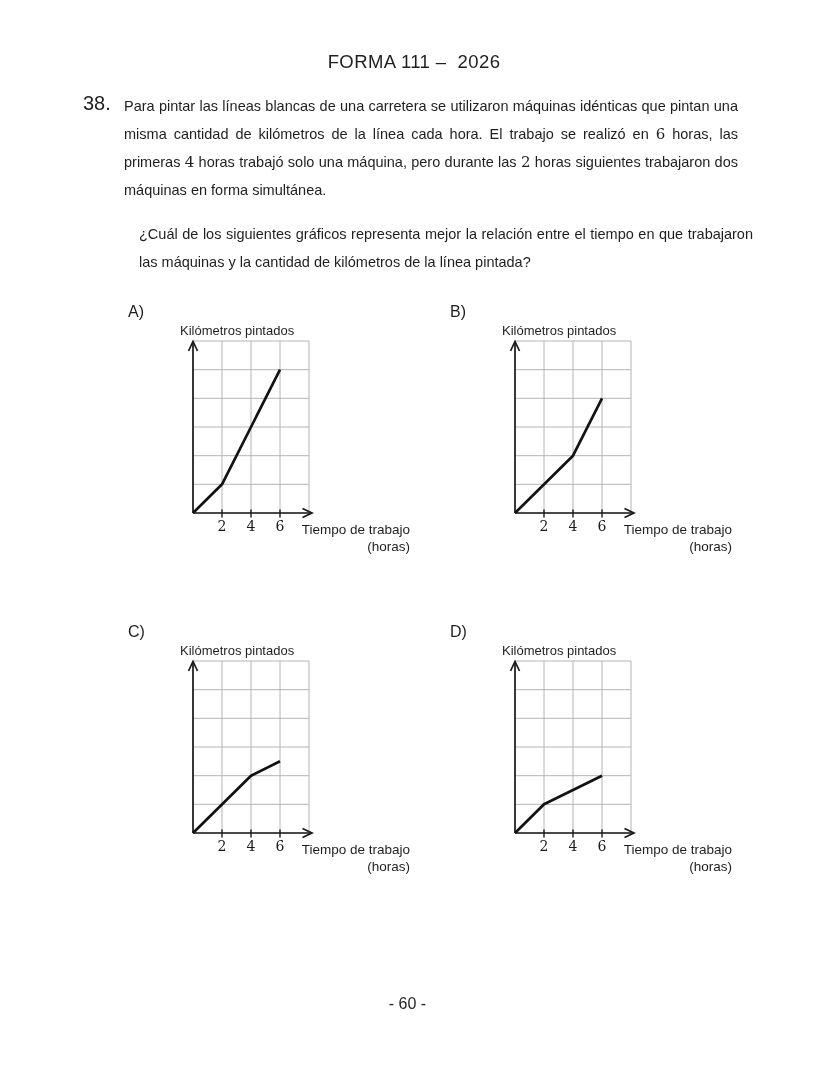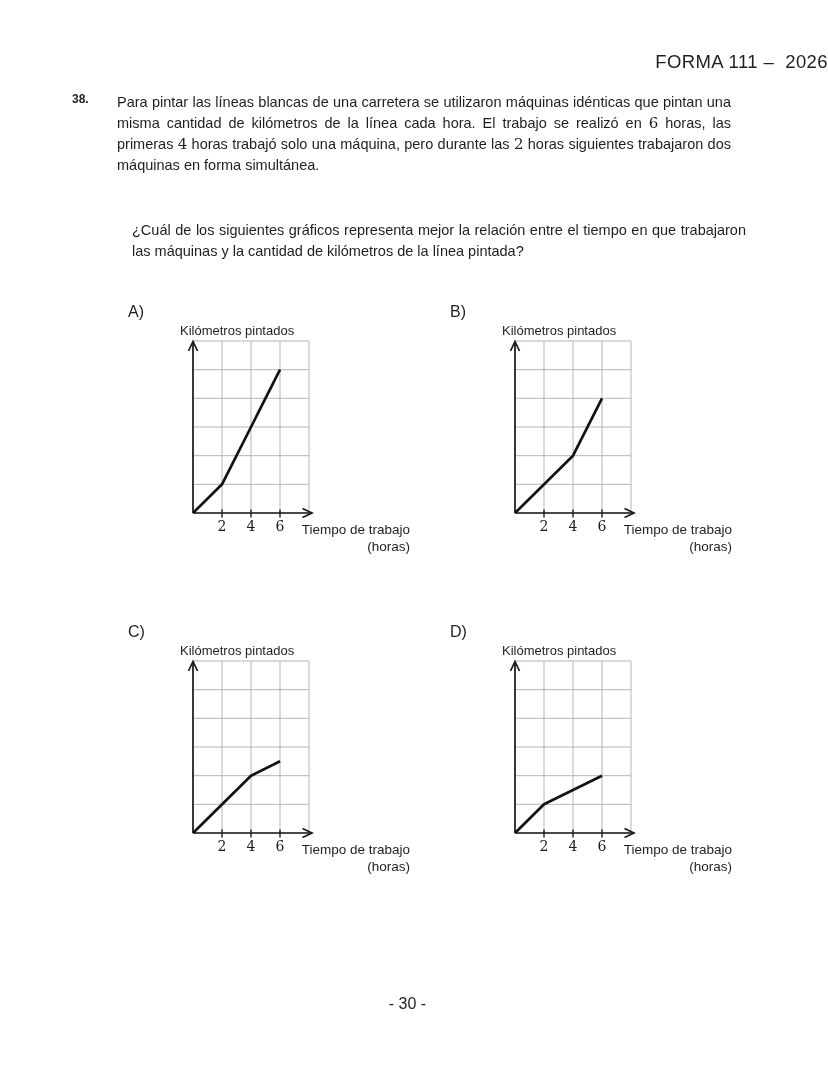--- a/index.html
+++ b/index.html
@@ -3,28 +3,28 @@
 <meta charset="utf-8">
 <style>
   html,body { margin:0; padding:0; background:#e8e8e8; }
   .page {
     position:relative; width:828px; height:1071px; margin:0 auto;
     background:#ffffff; overflow:hidden;
     font-family:"Liberation Sans", sans-serif; color:#1f1f1f;
   }
   .header-title {
     position:absolute; top:51px; left:0; width:828px;
-    text-align:right; font-size:18.5px; letter-spacing:0.4px; white-space:pre;
+    text-align:center; font-size:18.5px; letter-spacing:0.4px; white-space:pre;
   }
   .q-number {
-    position:absolute; left:72px; top:92px; font-size:12px;font-weight:bold;
+    position:absolute; left:83px; top:92px; font-size:20px;
   }
   .q-par {
-    position:absolute; left:117px; width:614px;
-    font-size:14.5px; line-height:21px; text-align:justify;
+    position:absolute; left:124px; width:614px;
+    font-size:14.5px; line-height:28px; text-align:justify;
   }
   .q-par1 { top:92px; }
   .q-par2 { top:220px;margin-left:15px; }
   .mnum { font-family:"DejaVu Serif", serif; font-size:15px; }
 
   .chart {
     position:absolute; width:292px; height:272px;
   }
   .opt { position:absolute; left:0; top:1px; font-size:16px; }
   .ctitle { position:absolute; left:52px; top:21px; font-size:13px; white-space:nowrap; }
@@ -174,15 +174,15 @@
           <line class="tk" x1="70" y1="176.5" x2="70" y2="184.5"></line>
           <text class="ticktext" x="70" y="197.5">4</text>
           <line class="tk" x1="99" y1="176.5" x2="99" y2="184.5"></line>
           <text class="ticktext" x="99" y="197.5">6</text>
           <polyline class="dataline" points="12.0,180.0 41.0,151.3 99.0,122.7"></polyline>
         </svg>
         <div class="xlab"><span>Tiempo de trabajo</span><br><span>(horas)</span></div>
       </div>
     </div>
 
-  <div class="footer-page">- 30 -</div>
+  <div class="footer-page">- 60 -</div>
 
 </div>
 
 </body></html>

